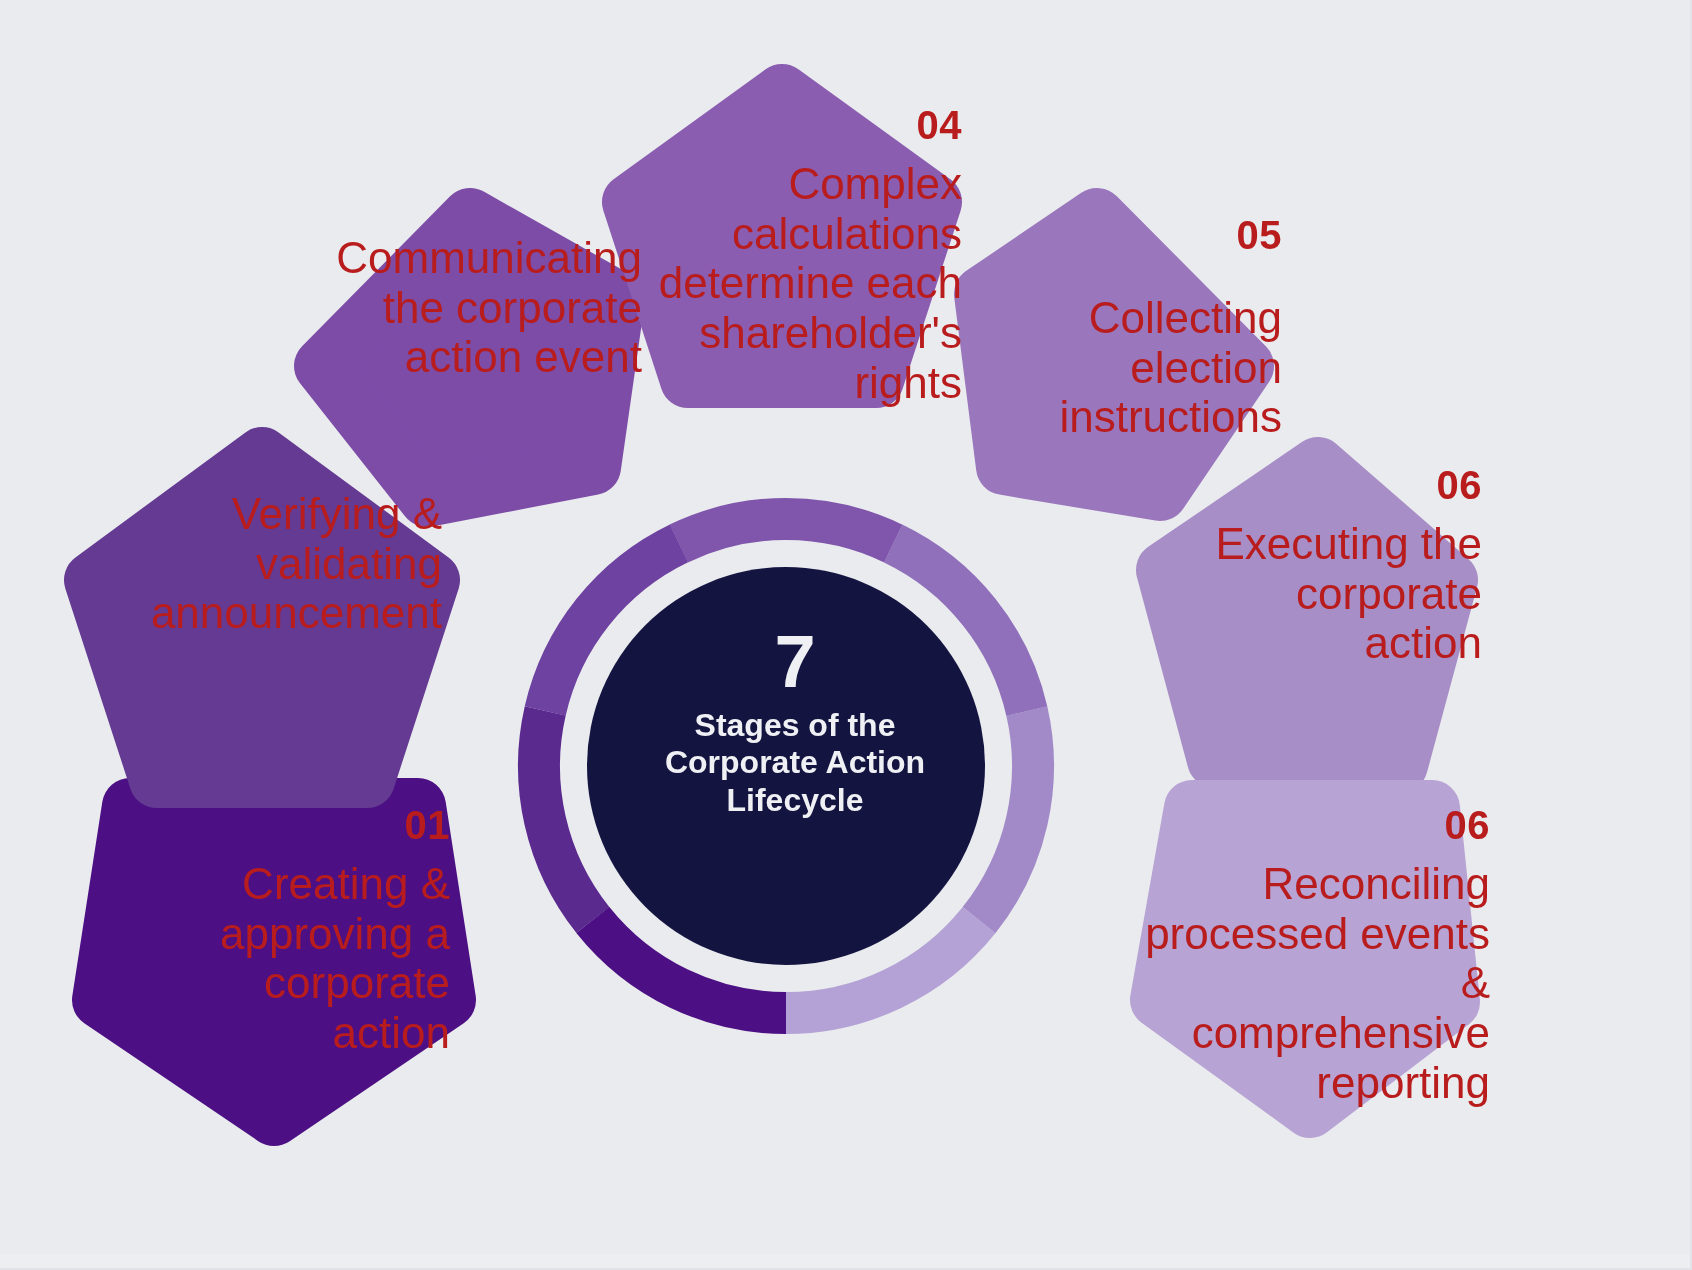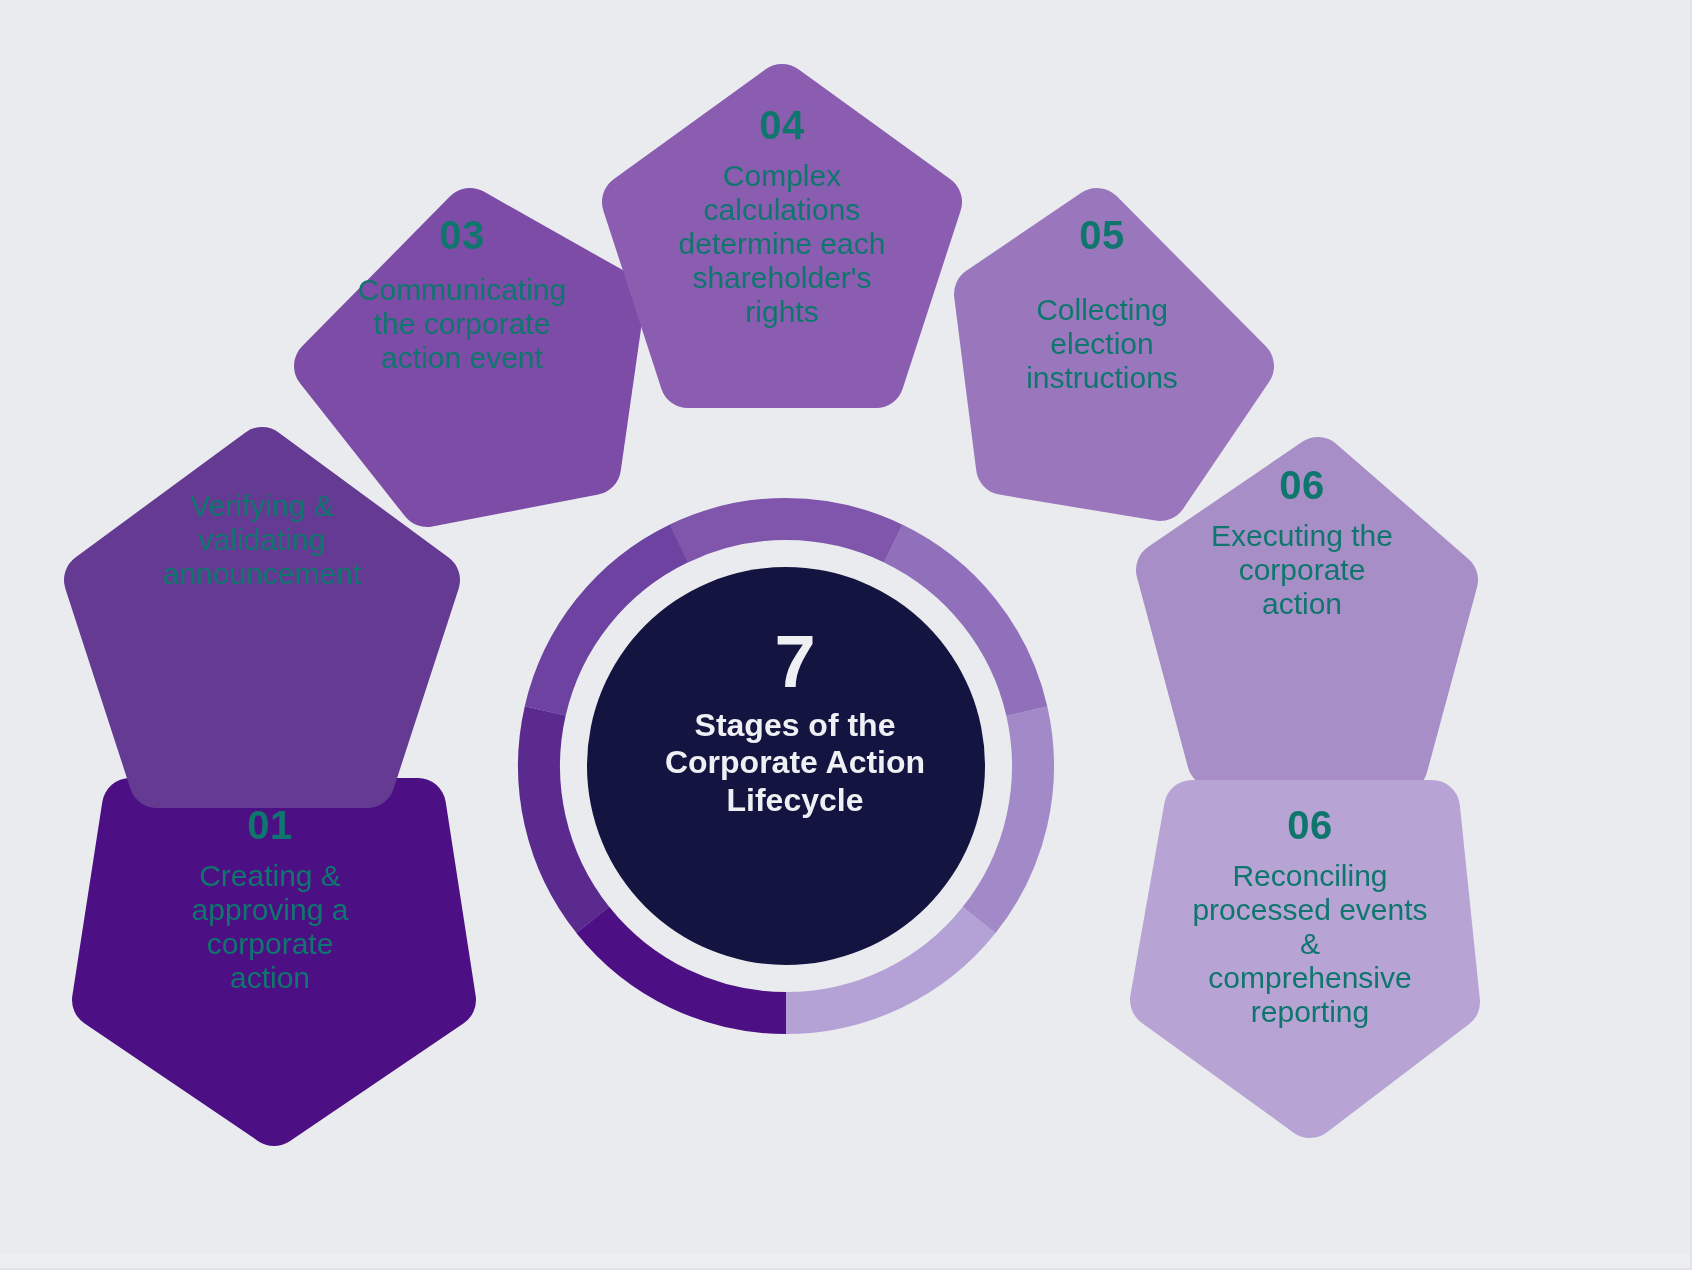--- a/index.html
+++ b/index.html
@@ -30,34 +30,34 @@
   }
   #diagram {
     position: absolute;
     left: 0;
     top: 0;
     width: 1692px;
     height: 1270px;
   }
   .pent-label {
     position: absolute;
-    text-align: center;
-    color: #0f766e;
+    text-align: right;
+    color: #b91c1c;
     pointer-events: none;
   }
   .pent-num {
     font-weight: bold;
     font-size: 40px;
     line-height: 1.0;
     letter-spacing: 0.5px;
     display: block;
     margin-bottom: 14px;
   }
   .pent-text {
-    font-size: 30px;
+    font-size: 44px;
     line-height: 1.13;
     display: block;
     white-space: pre-line;
   }
   #center-label {
     position: absolute;
     left: 580px;
     top: 625px;
     width: 430px;
     text-align: center;
@@ -128,21 +128,20 @@
 action</span>
   </div>
 
   <div class="pent-label" style="left:82px; top:465px; width:360px;">
     <span class="pent-text" style="margin-top:24px;">Verifying &amp;
 validating
 announcement</span>
   </div>
 
   <div class="pent-label" style="left:282px; top:215px; width:360px;">
-    <span class="pent-num">03</span>
     <span class="pent-text" style="margin-top:18px;">Communicating
 the corporate
 action event</span>
   </div>
 
   <div class="pent-label" style="left:602px; top:105px; width:360px;">
     <span class="pent-num">04</span>
     <span class="pent-text">Complex
 calculations
 determine each

